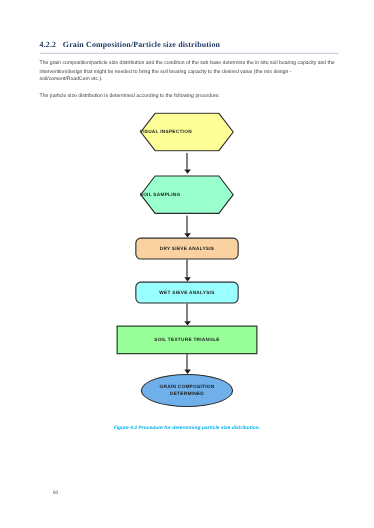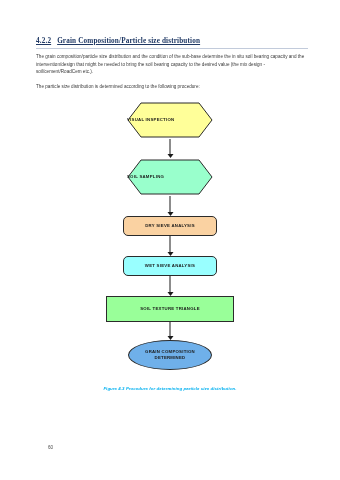--- a/index.html
+++ b/index.html
@@ -23,21 +23,20 @@
     width: 272px;
   }
   .heading {
     font-family: "Liberation Serif", serif;
     font-size: 7.2px;
     font-weight: bold;
     color: #1f3864;
     letter-spacing: 0.15px;
     line-height: 1.1;
     white-space: nowrap;
-    text-decoration: underline;
   }
   .heading .num { margin-right: 6px; }
   .heading-rule {
     margin-top: 2.5px;
     height: 1px;
     width: 272px;
     background: #c2cbdb;
   }
 
   

